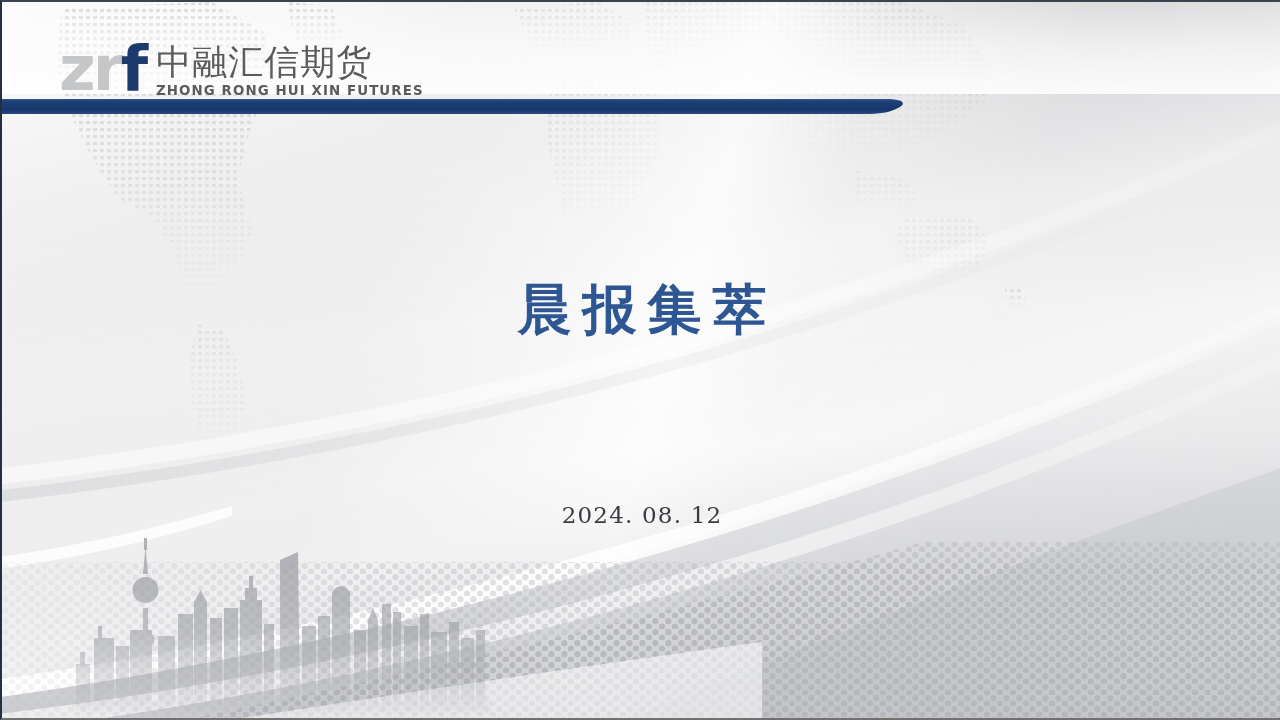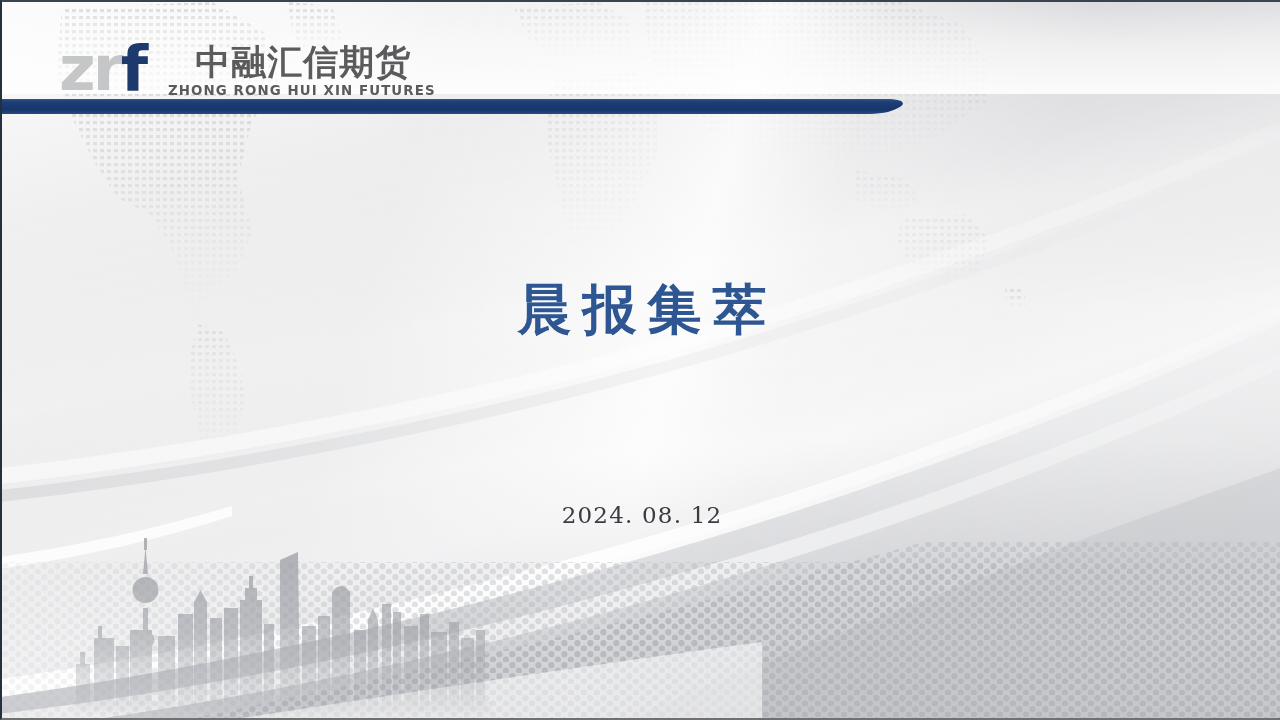--- a/index.html
+++ b/index.html
@@ -126,21 +126,20 @@
   }
 
   
   #logo {
     position: absolute;
     left: 57px;
     top: 24px;
     height: 74px;
     display: flex;
     align-items: flex-end;
-    gap: 12px;
   }
   .logo-mark {
     font-family: "DejaVu Sans", sans-serif;
     font-weight: 700;
     font-size: 63px;
     line-height: 0.92;
     letter-spacing: -3px;
     margin-right: 11px;
     margin-bottom: 2px;
     user-select: none;
@@ -148,26 +147,25 @@
   .logo-mark .zr { color: #c5c6c8; }
   .logo-mark .f  { color: #1d3a6d; }
 
   .logo-words {
     display: flex;
     flex-direction: column;
     margin-bottom: 3px;
   }
   .logo-cn {
     font-family: "DejaVu Sans", sans-serif;
-    font-weight: 700;
+    font-weight: 400;
     font-size: 35px;
     line-height: 1.0;
     color: #5b5b5d;
     letter-spacing: 1px;
-    text-align: center;
   }
   .logo-en {
     font-family: "DejaVu Sans", sans-serif;
     font-weight: 700;
     font-size: 13.5px;
     line-height: 1.0;
     color: #5b5b5d;
     letter-spacing: 1.1px;
     margin-top: 4px;
     transform: scaleX(0.99);

